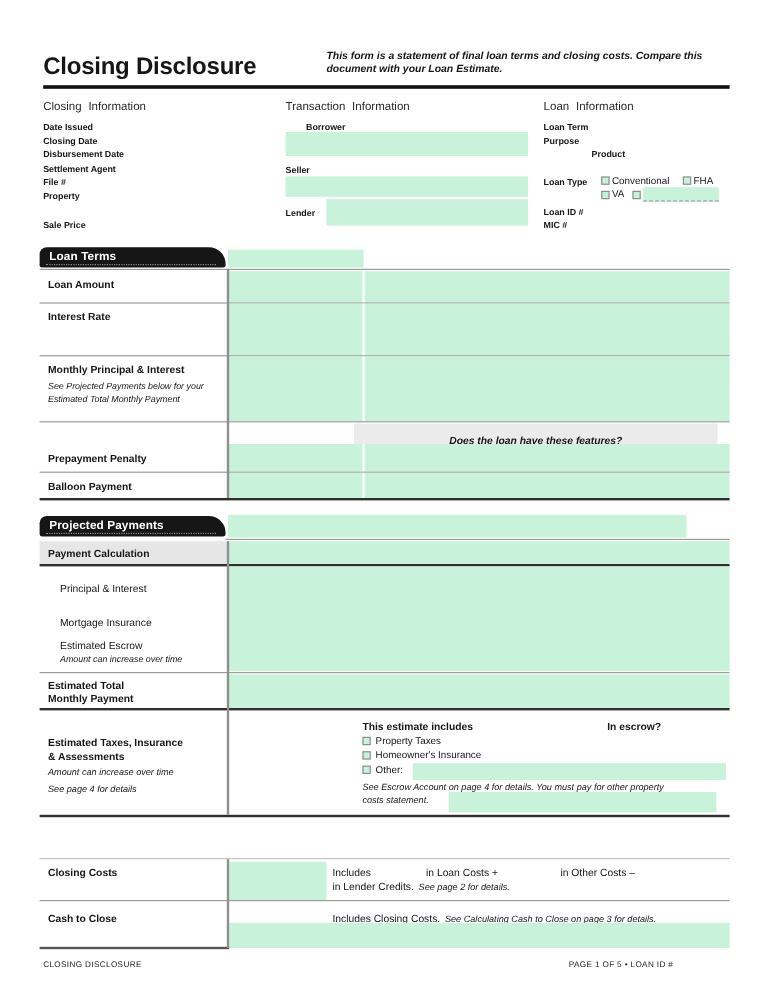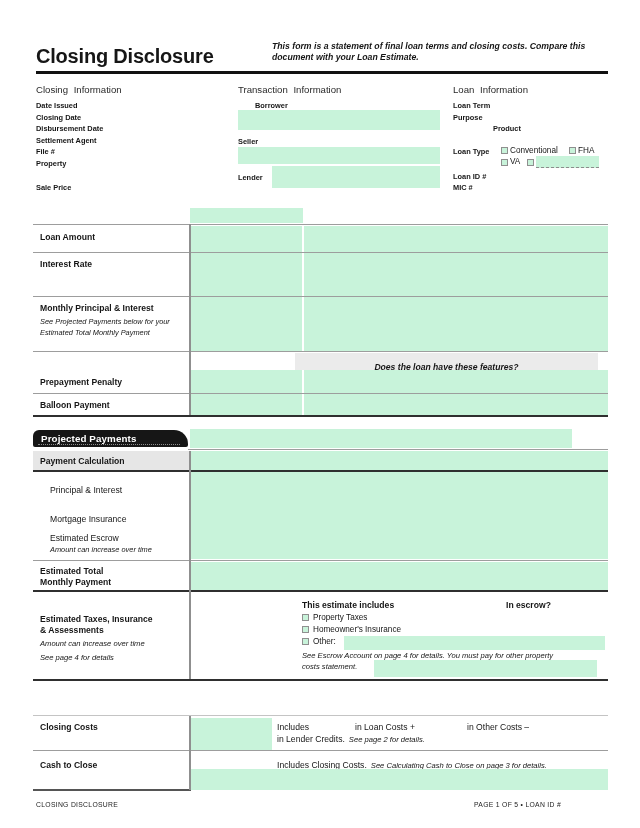--- a/index.html
+++ b/index.html
@@ -69,20 +69,23 @@
   <span class="cb" style="left:569px;top:147px;"></span>
   <div class="abs fs82" style="left:578px;top:145.5px;">FHA</div>
   <span class="cb" style="left:501px;top:158.5px;"></span>
   <div class="abs fs82" style="left:510px;top:157px;">VA</div>
   <span class="cb" style="left:527px;top:158.5px;"></span>
   <div class="abs field" style="left:536px;top:156px;width:63px;height:11px;border-bottom:1px dashed #8c8c8c;"></div>
 
   <div class="abs b fs74" style="left:453px;top:172px;">Loan ID #</div>
   <div class="abs b fs74" style="left:453px;top:183px;">MIC #</div>
 
+  <div class="tab" style="left:33px;top:206px;">
+    <span>Loan Terms</span>
+  </div>
   <div class="abs field" style="left:190px;top:208px;width:113px;height:15px;"></div>
 
   <div class="hl" style="left:33px;top:224px;width:575px;"></div>
   <div class="abs field" style="left:190px;top:226px;width:418px;height:26px;"></div>
   <div class="seam" style="left:302px;top:226px;height:26px;"></div>
   <div class="abs b fs86" style="left:40px;top:232px;">Loan Amount</div>
 
   <div class="hl" style="left:33px;top:252px;width:575px;"></div>
   <div class="abs field" style="left:190px;top:253px;width:418px;height:43px;"></div>
   <div class="seam" style="left:302px;top:253px;height:43px;"></div>

